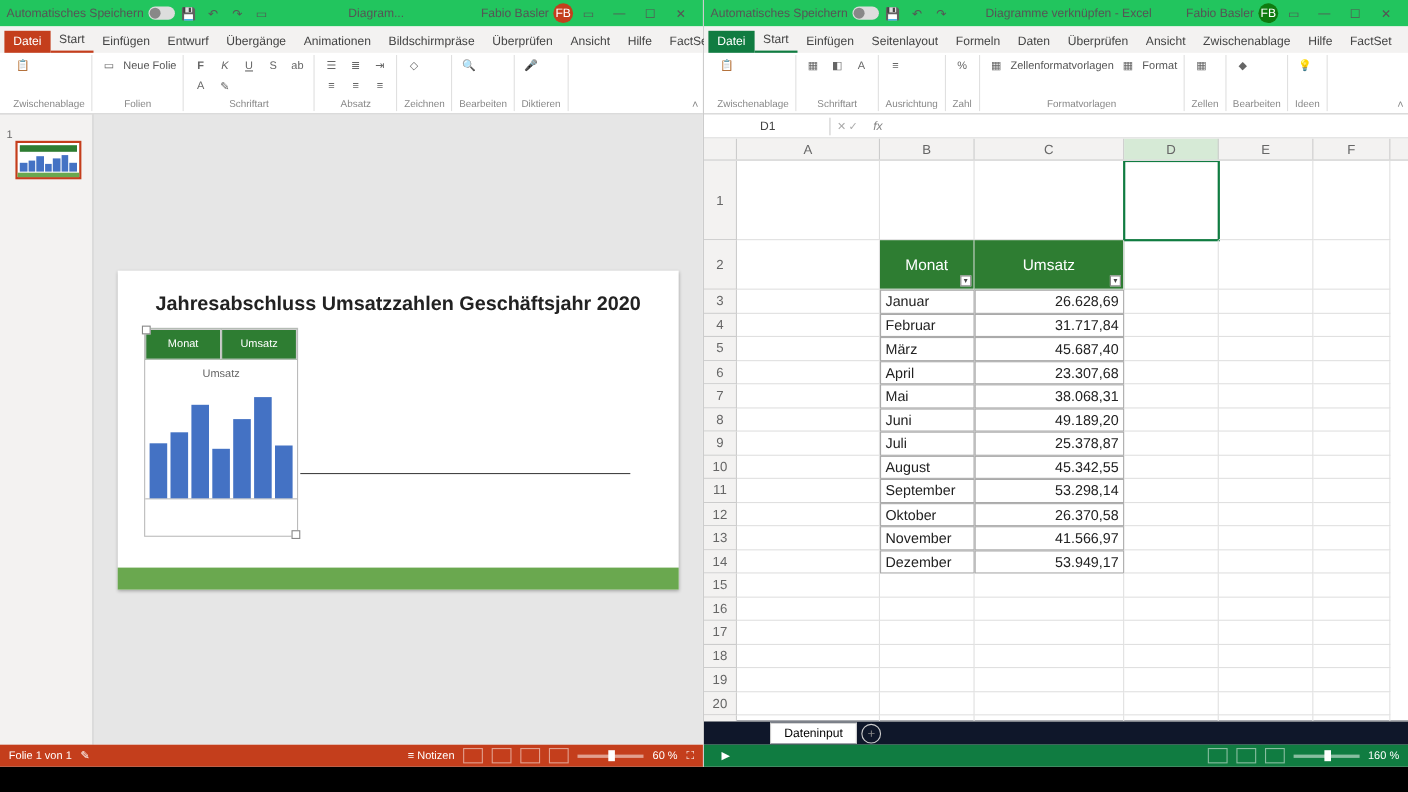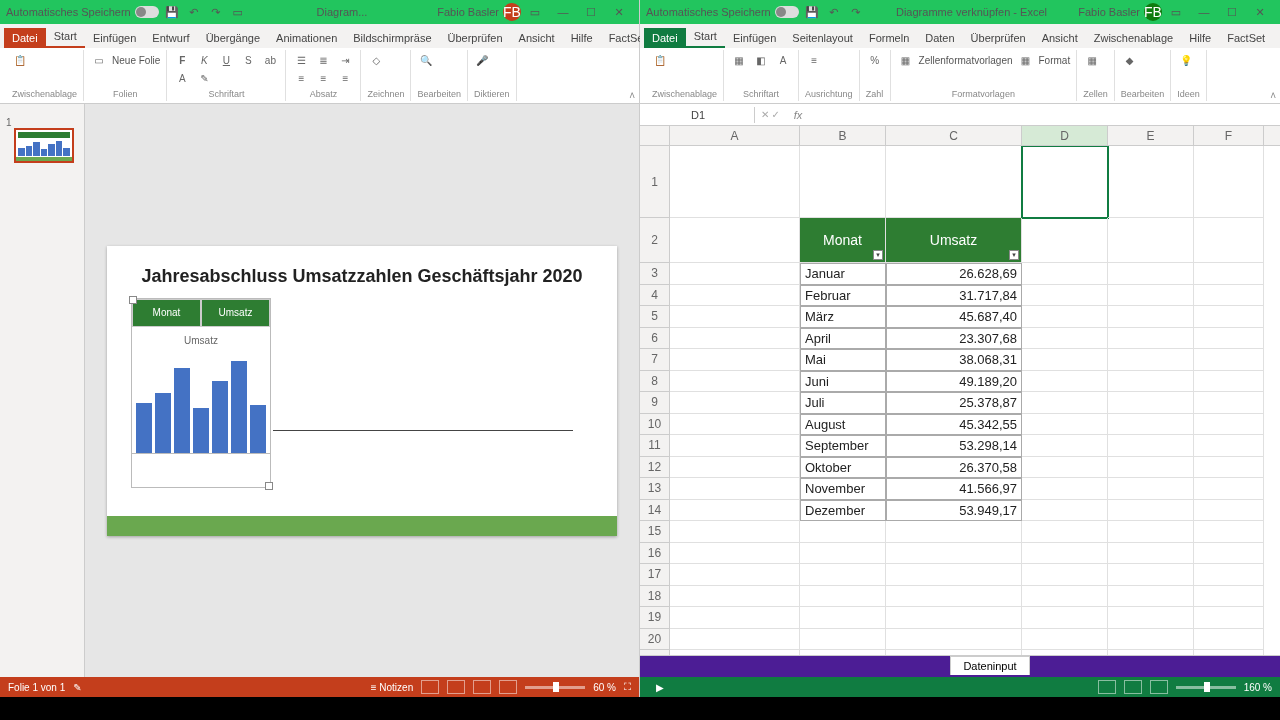--- a/index.html
+++ b/index.html
@@ -8,21 +8,21 @@
 .ppt { width: 640px; height: 697px; border-right: 1px solid #ccc; }
 .excel { width: 640px; height: 697px; }
 
 
 .titlebar { height: 24px; display: flex; align-items: center; padding: 0 6px; font-size: 11px; color: #555; background: #22c55e; }
 .titlebar .spacer { flex: 1; }
 .titlebar .autosave { display: flex; align-items: center; gap: 4px; }
 .toggle { width: 24px; height: 12px; border-radius: 6px; background: #ddd; position: relative; }
 .toggle::after { content: ""; width: 10px; height: 10px; border-radius: 5px; background: #888; position: absolute; top: 1px; left: 1px; }
 .qat-btn { width: 18px; height: 18px; margin-left: 4px; display: inline-flex; align-items: center; justify-content: center; font-size: 11px; color: #555; cursor: pointer; }
-.user-badge { width: 18px; height: 18px; border-radius: 9px; background: #c43e1c; color: #fff; font-size: 14px; display: inline-flex; align-items: center; justify-content: center; margin-left: 4px; }
+.user-badge { width: 18px; height: 18px; border-radius: 9px; background: #c43e1c; color: #fff; font-size: 11px; display: inline-flex; align-items: center; justify-content: center; margin-left: 4px; }
 .user-badge.ex { background: #0f7b0f; }
 .wincontrol { width: 28px; height: 20px; display: inline-flex; align-items: center; justify-content: center; font-size: 11px; color: #555; cursor: pointer; }
 
 
 .tabs { height: 24px; display: flex; align-items: flex-end; padding: 0 4px; font-size: 11px; background: #f3f2f1; }
 .tab { padding: 4px 8px; color: #444; cursor: pointer; }
 .tab.file { background: #c43e1c; color: #fff; }
 .tab.file.ex { background: #107c41; }
 .tab.active { border-bottom: 2px solid #c43e1c; }
 .tab.active.ex { border-bottom: 2px solid #107c41; }
@@ -84,21 +84,21 @@
 .rnum { width: 30px; background: #f3f2f1; border-right: 1px solid #ccc; border-bottom: 1px solid #ccc; font-size: 12px; color: #666; display: flex; align-items: center; justify-content: center; }
 .cell { border-right: 1px solid #e0e0e0; border-bottom: 1px solid #e0e0e0; font-size: 13px; color: #222; padding: 2px 4px; display: flex; align-items: center; }
 .cell.th { background: #2e7d32; color: #fff; font-weight: 400; justify-content: center; font-size: 14px; position: relative; }
 .cell.th .dd { position: absolute; right: 2px; bottom: 2px; width: 10px; height: 10px; background: #fff; border: 1px solid #888; font-size: 7px; color: #444; display: flex; align-items: center; justify-content: center; }
 .cell.data { border: 1px solid #aaa; }
 .cell.num { justify-content: flex-end; padding-left: 32px; }
 .cell.selected { outline: 2px solid #107c41; outline-offset: -1px; }
 
 .cw-a { width: 130px; } .cw-b { width: 86px; } .cw-c { width: 136px; } .cw-d { width: 86px; } .cw-e { width: 86px; } .cw-f { width: 70px; }
 
-.sheet-tabs { height: 22px; border-top: 1px solid #ccc; display: flex; align-items: center; font-size: 11px; padding-left: 60px; gap: 4px; background: #4c1d95; flex-direction: column; }
+.sheet-tabs { height: 22px; border-top: 1px solid #ccc; display: flex; align-items: center; font-size: 11px; padding-left: 60px; gap: 4px; background: #0f172a; }
 .sheet-tab { padding: 3px 12px; background: #fff; border: 1px solid #ccc; border-bottom: none; font-size: 11px; cursor: pointer; }
 .addsheet { width: 18px; height: 18px; border: 1px solid #ccc; border-radius: 9px; display: flex; align-items: center; justify-content: center; font-size: 12px; color: #888; cursor: pointer; }
 </style>
 </head>
 <body>
 
 <div class="app ppt">
   <div class="titlebar">
     <div class="autosave">
       <span>Automatisches Speichern</span>

